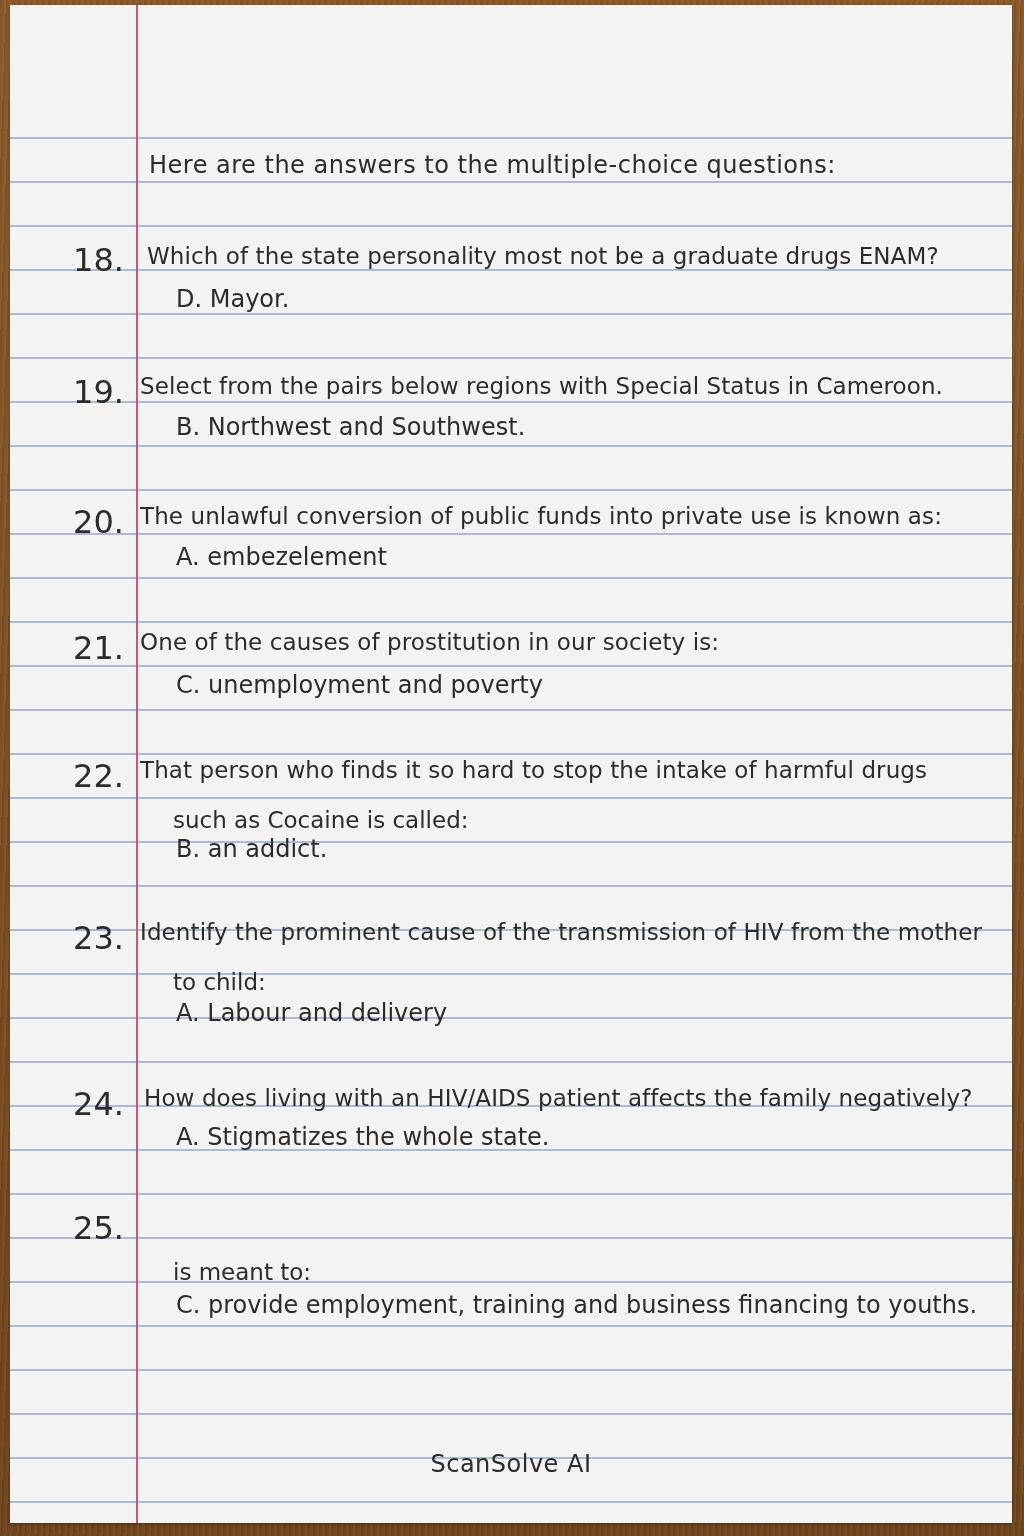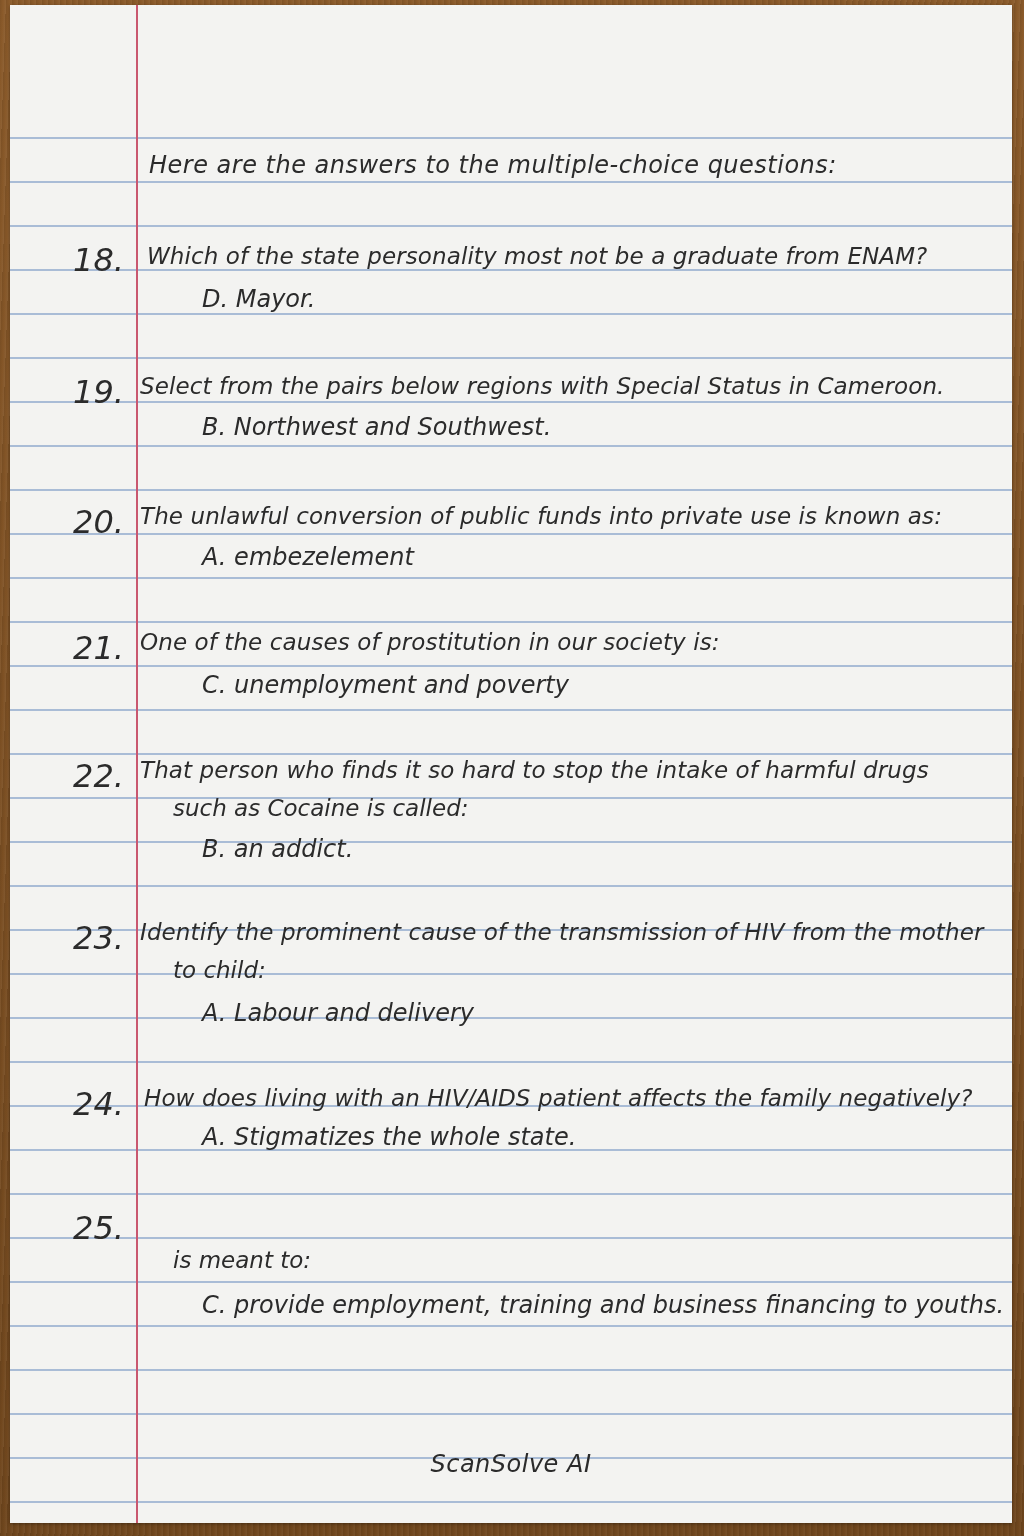--- a/index.html
+++ b/index.html
@@ -23,38 +23,38 @@
       box-shadow: 0 1px 3px rgba(0,0,0,0.35);
     }
     .paper::before {
       content: ""; position: absolute; left: 0; right: 0; top: 0; height: 128px;
       background: #f3f3f1;
     }
     .margin-line {
       position: absolute; left: 126px; top: 0; bottom: 0; width: 2px;
       background: #c9576f;
     }
-    .text { color: #2b2b2b; position: absolute; white-space: nowrap; font-style: italic; }
+    .text { color: #2b2b2b; position: absolute; white-space: nowrap; }
     .intro { left: 139px; top: 146px; font-size: 24px; letter-spacing: 0.5px; }
     .qnum { font-size: 32px; width: 60px; text-align: right; left: 54px; }
     .q { left: 130px; font-size: 23px; letter-spacing: 0.1px; }
-    .cont { left: 163px; font-size: 23px; }
-    .ans { left: 166px; font-size: 24px; margin-left: 26px; }
+    .cont { left: 163px; font-size: 23px; margin-top: 12px; }
+    .ans { left: 166px; font-size: 24px; }
     .footer { left: 0; width: 1002px; text-align: center; top: 1445px; font-size: 24px; letter-spacing: 0.5px; }
   </style>
 </head>
 <body>
 
 <div class="paper">
   <div class="margin-line"></div>
 
   <div class="text intro">Here are the answers to the multiple-choice questions:</div>
 
   <div class="text qnum" style="top:236px">18.</div>
-  <div class="text q" style="top:238px;left:137px">Which of the state personality most not be a graduate from ENAM?</div>
+  <div class="text q" style="top:238px;left:137px">Which of the state personality most not be a graduate drugs ENAM?</div>
   <div class="text ans" style="top:280px">D. Mayor.</div>
 
   <div class="text qnum" style="top:368px">19.</div>
   <div class="text q" style="top:368px">Select from the pairs below regions with Special Status in Cameroon.</div>
   <div class="text ans" style="top:408px">B. Northwest and Southwest.</div>
 
   <div class="text qnum" style="top:498px">20.</div>
   <div class="text q" style="top:498px">The unlawful conversion of public funds into private use is known as:</div>
   <div class="text ans" style="top:538px">A. embezelement</div>
 

